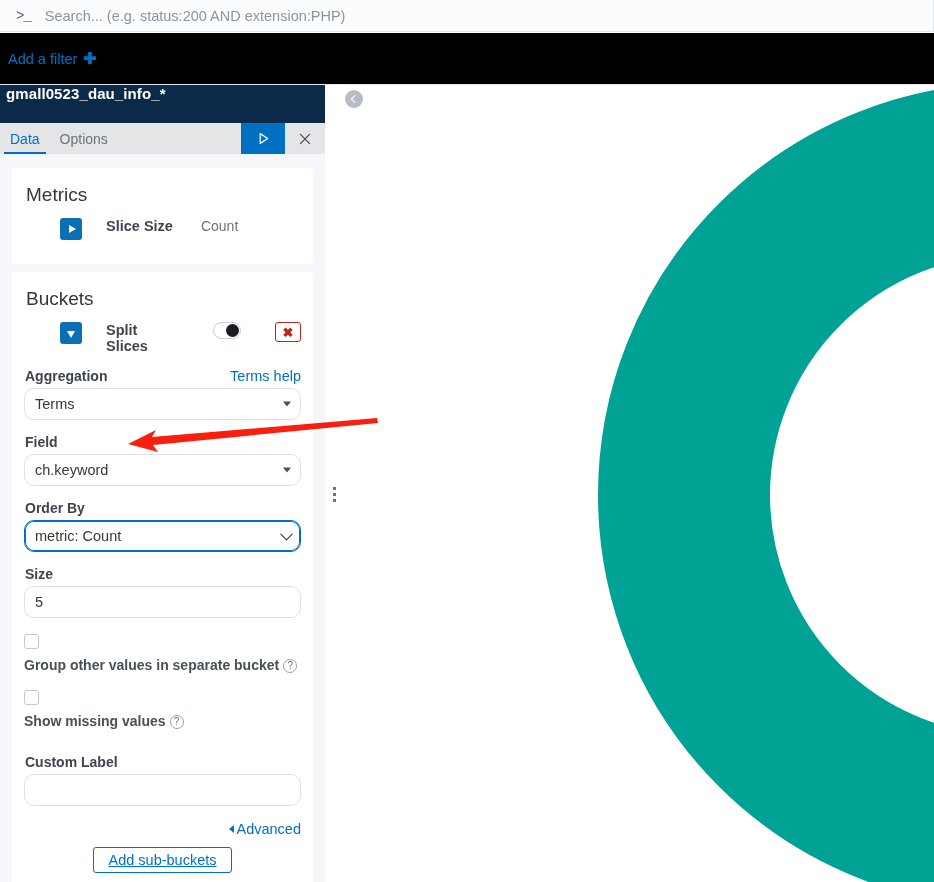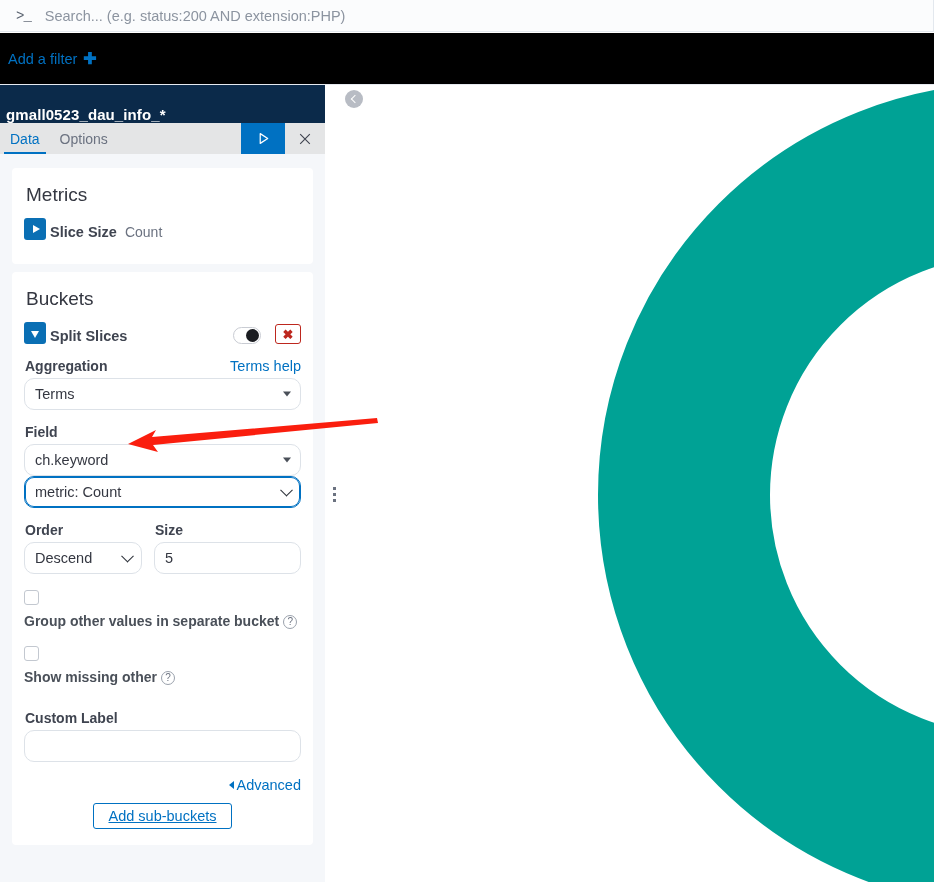--- a/index.html
+++ b/index.html
@@ -57,21 +57,21 @@
 
   
   .editor-panel {
     position: absolute; left: 0; top: 85px;
     width: 325px; height: 797px;
     background: #f5f7fa;
     display: flex; flex-direction: column;
   }
   .panel-header {
     height: 38px; background: #0b2a4a;
-    display: flex; align-items: flex-end;
+    display: flex; align-items: flex-start;
     padding-left: 6px;
     color: #ffffff; font-weight: bold; font-size: 15px;
     letter-spacing: .1px;
     flex: 0 0 auto;
   }
   .panel-tabs {
     height: 31px; background: #e4e5e6;
     display: flex; align-items: stretch;
     flex: 0 0 auto;
   }
@@ -110,21 +110,21 @@
     margin: 4px 2px 8px 2px;
     padding: 14px 12px 16px 12px;
   }
   .card.metrics { padding-bottom: 24px; }
 
   .section-title {
     font-size: 19px; font-weight: normal;
     color: #343741; margin: 2px 0 12px 2px;
   }
 
-  .agg-row { display: flex; align-items: flex-end; gap: 4px; }
+  .agg-row { display: flex; align-items: flex-start; gap: 24px; margin-left: 36px; }
   .agg-toggle-sq {
     width: 22px; height: 22px; border-radius: 3px;
     background: #0a6fb4; flex: 0 0 auto;
     display: flex; align-items: center; justify-content: center;
     cursor: pointer;
   }
   .tri-right {
     width: 0; height: 0;
     border-left: 7px solid #ffffff;
     border-top: 4.5px solid transparent;
@@ -362,50 +362,44 @@
           <input class="select-ctl" type="text" readonly="" value="Terms" style="">
           <span class="caret"></span>
         </div>
 
         <div class="field-label">Field</div>
         <div class="sel-wrap">
           <input class="select-ctl" type="text" readonly="" value="ch.keyword" style="">
           <span class="caret"></span>
         </div>
 
+        <div class="field-label">Order By</div>
         <div class="sel-wrap chev">
           <input class="select-ctl focused" type="text" readonly="" value="metric: Count" style="">
           <span class="caret"></span>
         </div>
 
         <div class="two-col">
-          <div class="col-order">
-            <div class="field-label">Order</div>
-            <div class="sel-wrap chev">
-              <input class="select-ctl" type="text" readonly="" value="Descend" style="">
-              <span class="caret"></span>
-            </div>
-          </div>
           <div class="col-size">
             <div class="field-label">Size</div>
             <input class="text-ctl" type="text" value="5" style="">
           </div>
         </div>
 
         <div class="check-row">
           <span class="chk"></span>
           <span class="check-text">
             <span>Group other values in separate bucket</span><span class="help-dot">?</span>
           </span>
         </div>
 
         <div class="check-row">
           <span class="chk"></span>
           <span class="check-text">
-            <span>Show missing other</span><span class="help-dot">?</span>
+            <span>Show missing values</span><span class="help-dot">?</span>
           </span>
         </div>
 
         <div class="field-label" style="margin-top:24px;">Custom Label</div>
         <input class="text-ctl" type="text" value="" style="">
 
         <div class="advanced-row">
           <span class="advanced-link">
             <span class="tri-left-sm"></span>
             <span>Advanced</span>

